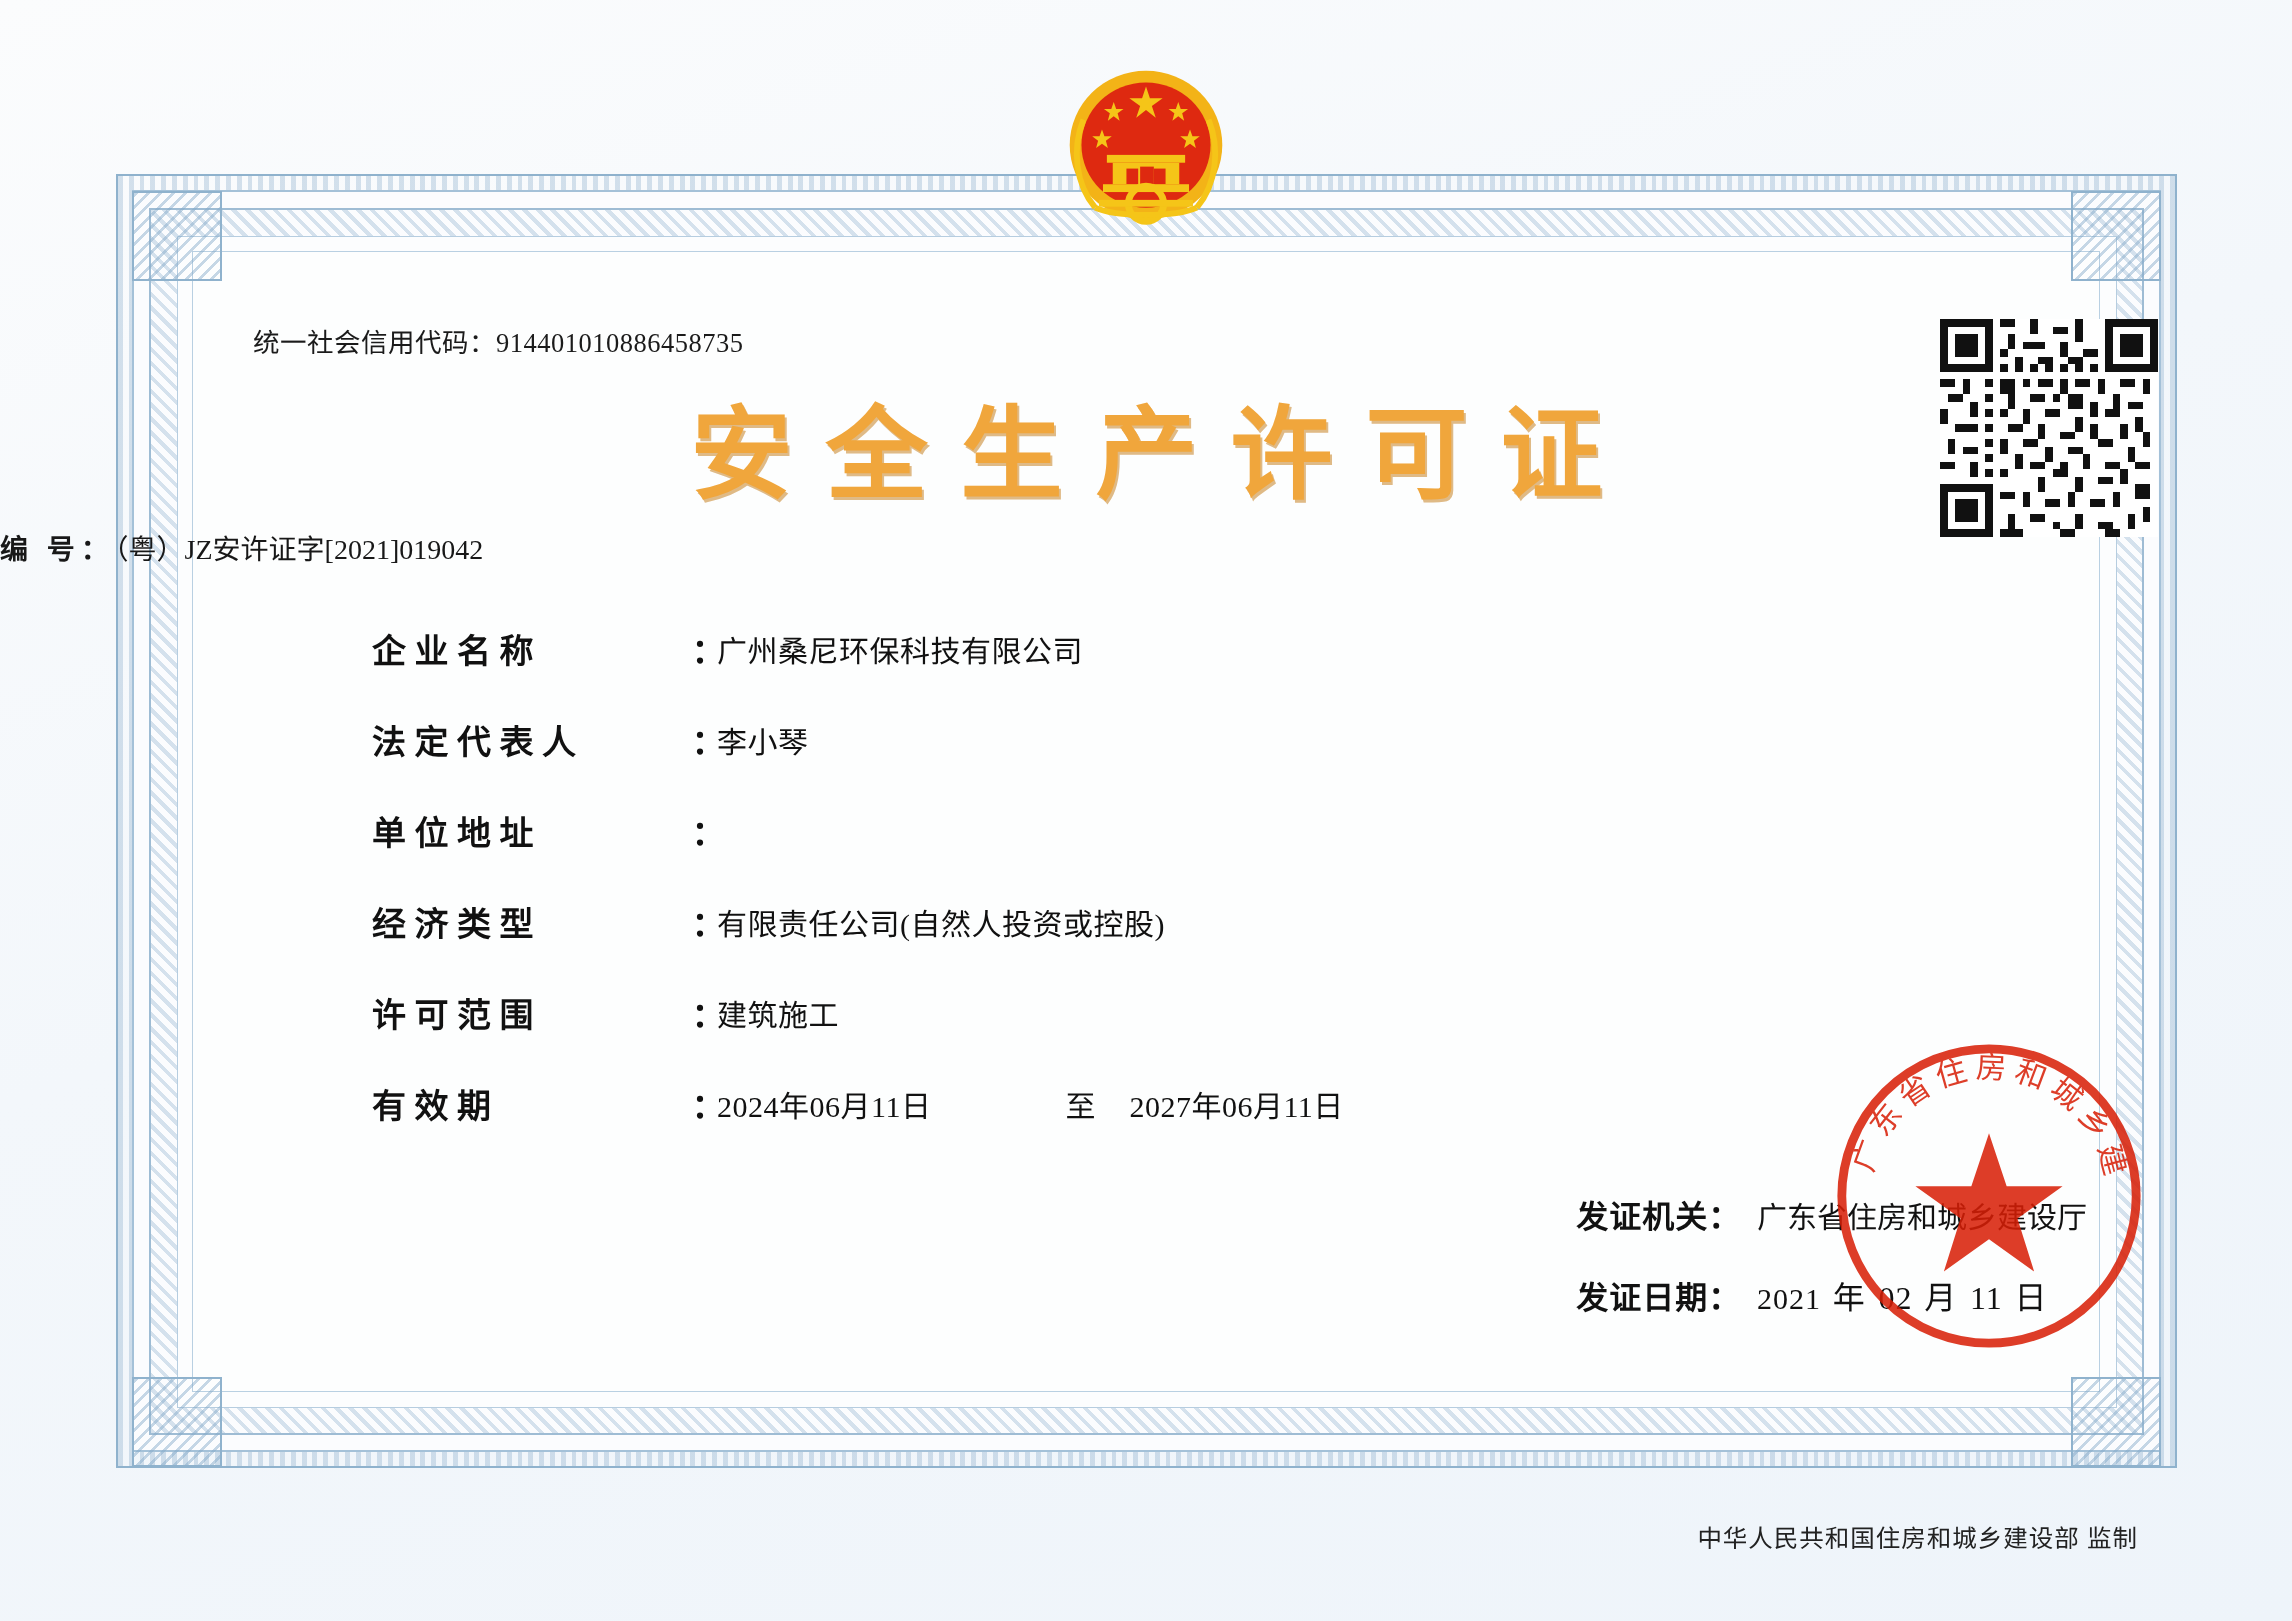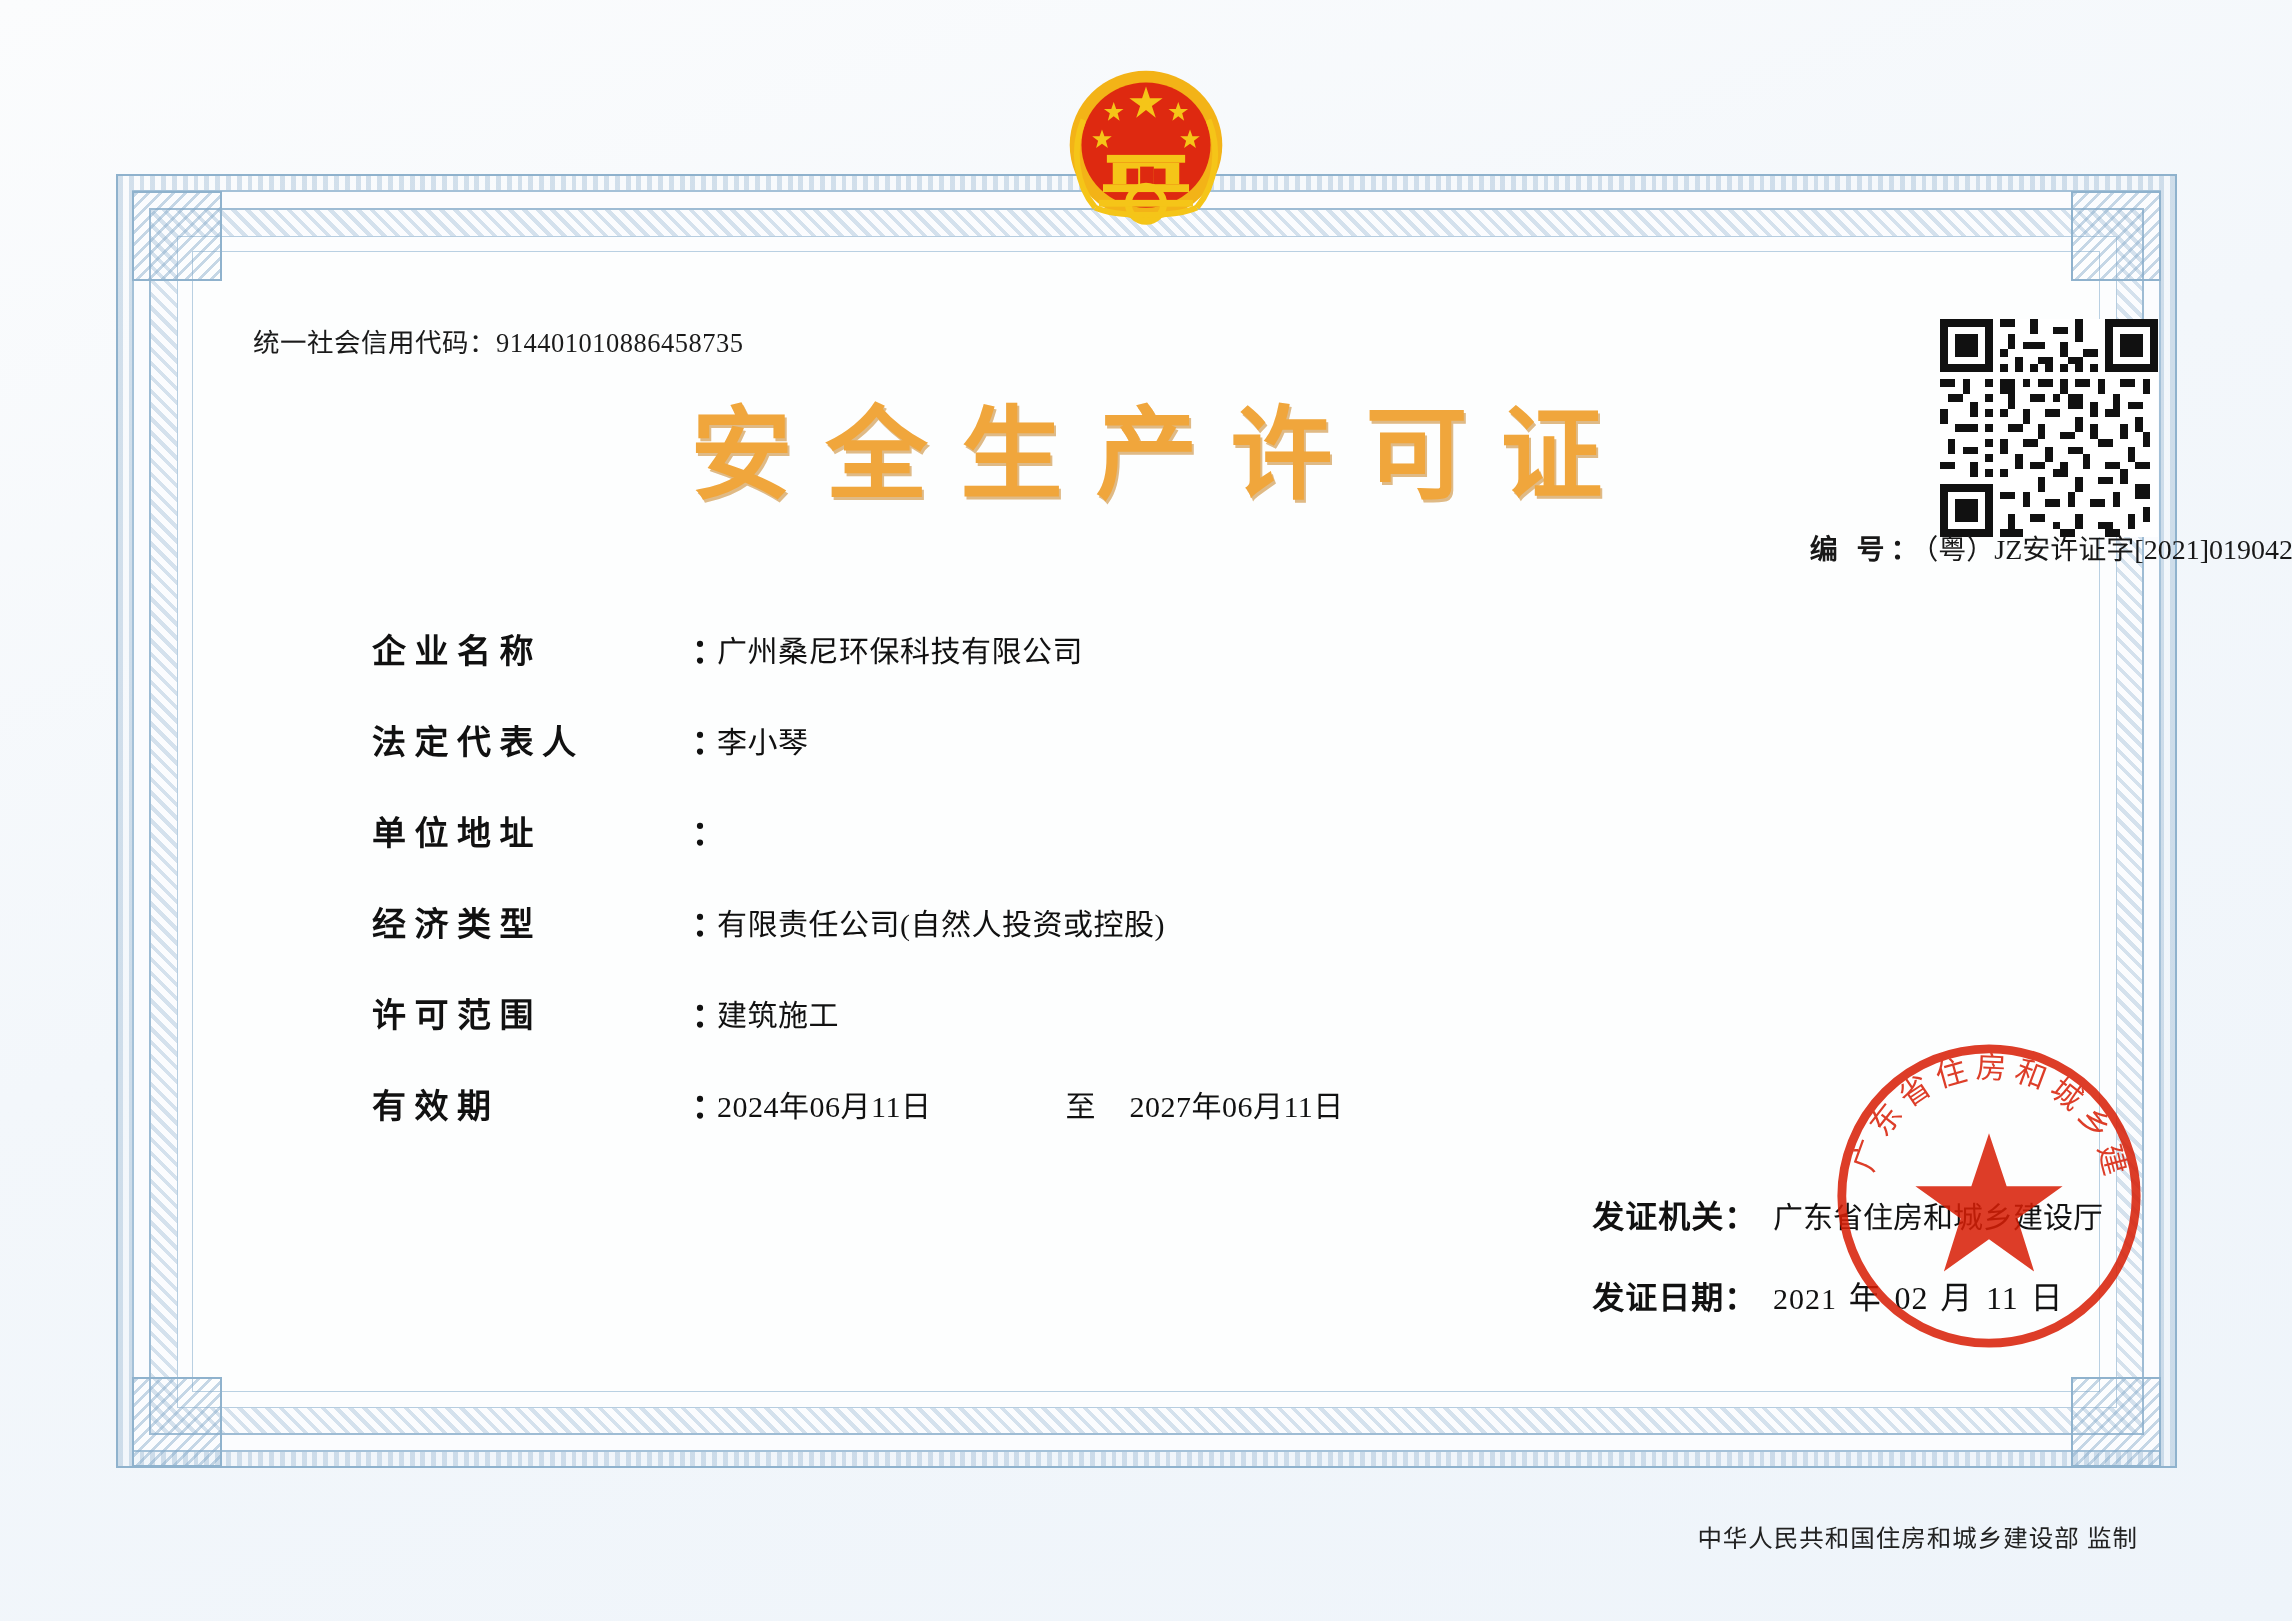--- a/index.html
+++ b/index.html
@@ -135,21 +135,21 @@
     font-weight: bold;
     color: #f0a63c;
     text-shadow: 2px 2.9px 0 rgba(198,130,34,0.55);
     font-family: Liberation Sans, sans-serif;
     z-index: 5;
   }
 
   .doc-number {
     position: absolute;
     left: 0; right: 0; top: 527px;
-    text-align: right;
+    text-align: left;
     font-size: 28px;
     color: #181818;
     z-index: 5;
   }
   .doc-number .nl {
     font-weight: bold;
     letter-spacing: 5.9px;
   }
 
   
@@ -188,21 +188,21 @@
     color: #111;
     letter-spacing: 0.5px;
     white-space: nowrap;
   }
   .valid-to-gap { display: inline-block; width: 118px; }
   .valid-sep { font-size: 30px; }
 
   
   .issuer-block {
     position: absolute;
-    right: 190px; top: 1191px;
+    right: 206px; top: 1191px;
     text-align: left;
     z-index: 5;
   }
   .issuer-row {
     display: flex;
     align-items: baseline;
     margin-bottom: 35px;
     font-size: 32px;
     color: #111;
   }

